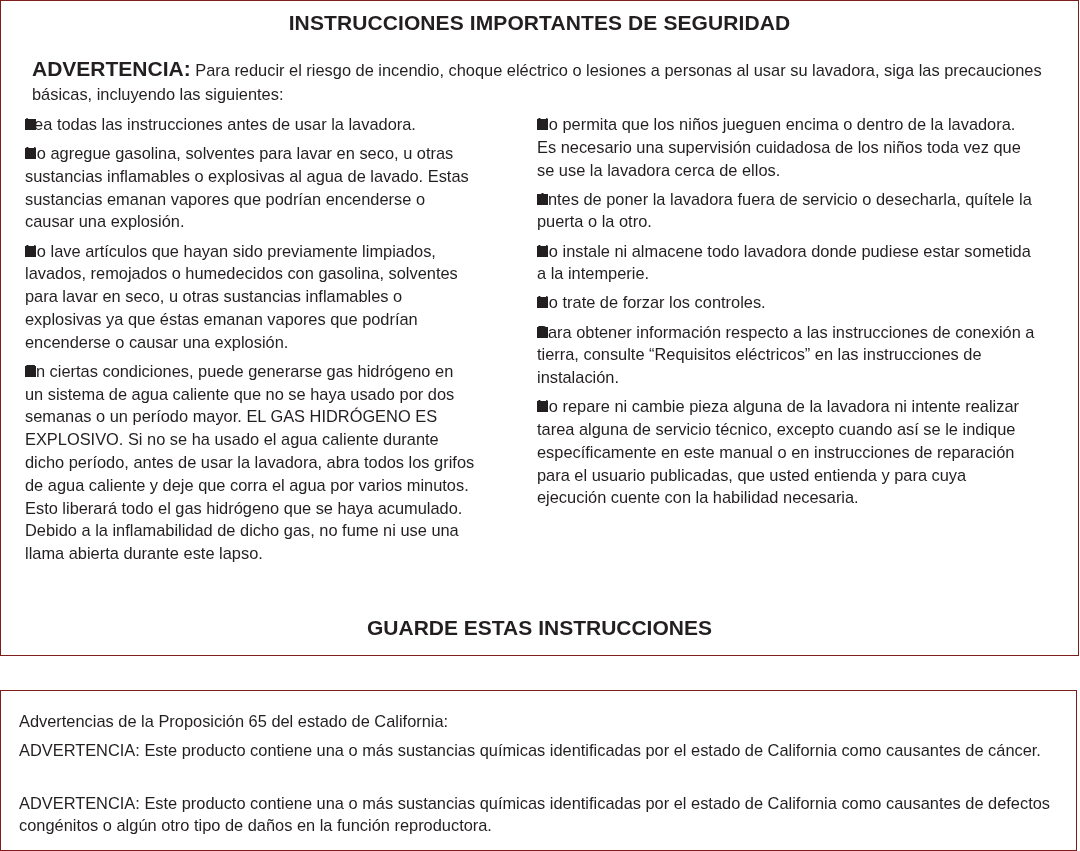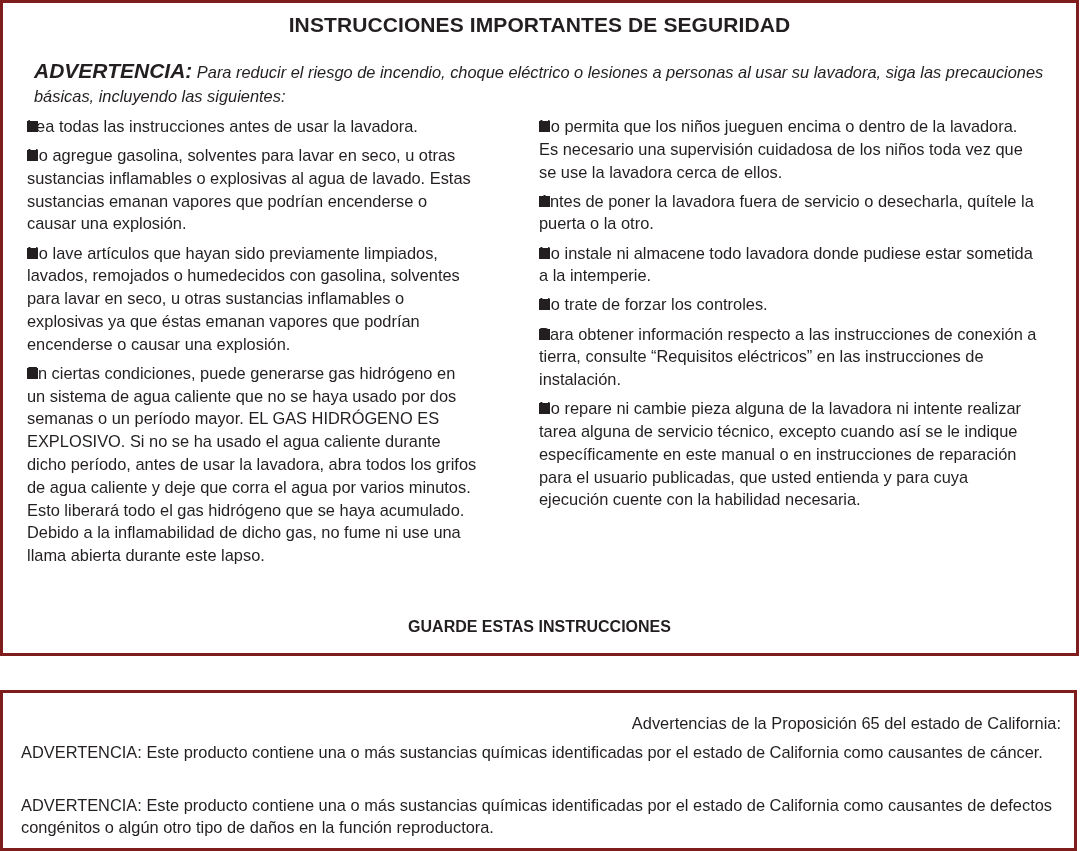--- a/index.html
+++ b/index.html
@@ -2,47 +2,47 @@
 <html><head>
   <meta charset="utf-8">
   <style>
     html, body { margin: 0; padding: 0; background: #ffffff; }
     body {
       width: 1080px; height: 851px; position: relative; overflow: hidden;
       font-family: "Liberation Sans", sans-serif; color: #231f20;
     }
     .box {
       position: absolute; box-sizing: border-box;
-      border: 3px solid #7f1d1d; background: #ffffff;
+      border: 1px solid #7f1d1d; background: #ffffff;
     }
     #safety-box { left: 0; top: 0; width: 1079px; height: 656px; }
     #prop65-box { left: 0; top: 690px; width: 1077px; height: 161px; }
 
     .title {
       position: absolute; left: 0; right: 0; top: 10px;
       text-align: center; font-weight: bold; font-size: 21px; letter-spacing: 0.1px;
     }
     .intro {
       position: absolute; left: 31px; top: 56px; width: 1030px;
-      font-size: 16.4px; line-height: 24px; font-style: italic;
+      font-size: 16.4px; line-height: 24px;
     }
     .intro .lead { font-weight: bold; font-size: 21px; }
     .col { position: absolute; top: 112px; font-size: 16.4px; line-height: 22.8px; }
     #col-left { left: 24px; width: 450px; }
     #col-right { left: 536px; width: 500px; }
     .item { position: relative; margin-bottom: 6.3px; }
     .bullet {
       position: absolute; left: 0; top: 6px; width: 11px; height: 11px; background: #231f20;
     }
     .footer {
       position: absolute; left: 0; right: 0; top: 615px;
-      text-align: center; font-weight: bold; font-size: 16px;
+      text-align: center; font-weight: bold; font-size: 21px;
     }
     .p65 { position: absolute; left: 18px; width: 1040px; font-size: 16.4px; line-height: 21.5px; }
-    #p65-heading { top: 20px; text-align: right; }
+    #p65-heading { top: 20px; }
     #p65-warn1 { top: 49px; }
     #p65-warn2 { top: 102px; }
   </style>
 </head>
 <body>
 
 <div class="box" id="safety-box">
   <div class="title">INSTRUCCIONES IMPORTANTES DE SEGURIDAD</div>
   <div class="intro">
     <span class="lead">ADVERTENCIA:</span><span> Para reducir el riesgo de incendio, choque eléctrico o lesiones a personas al usar su lavadora, siga las precauciones básicas, incluyendo las siguientes:</span>

